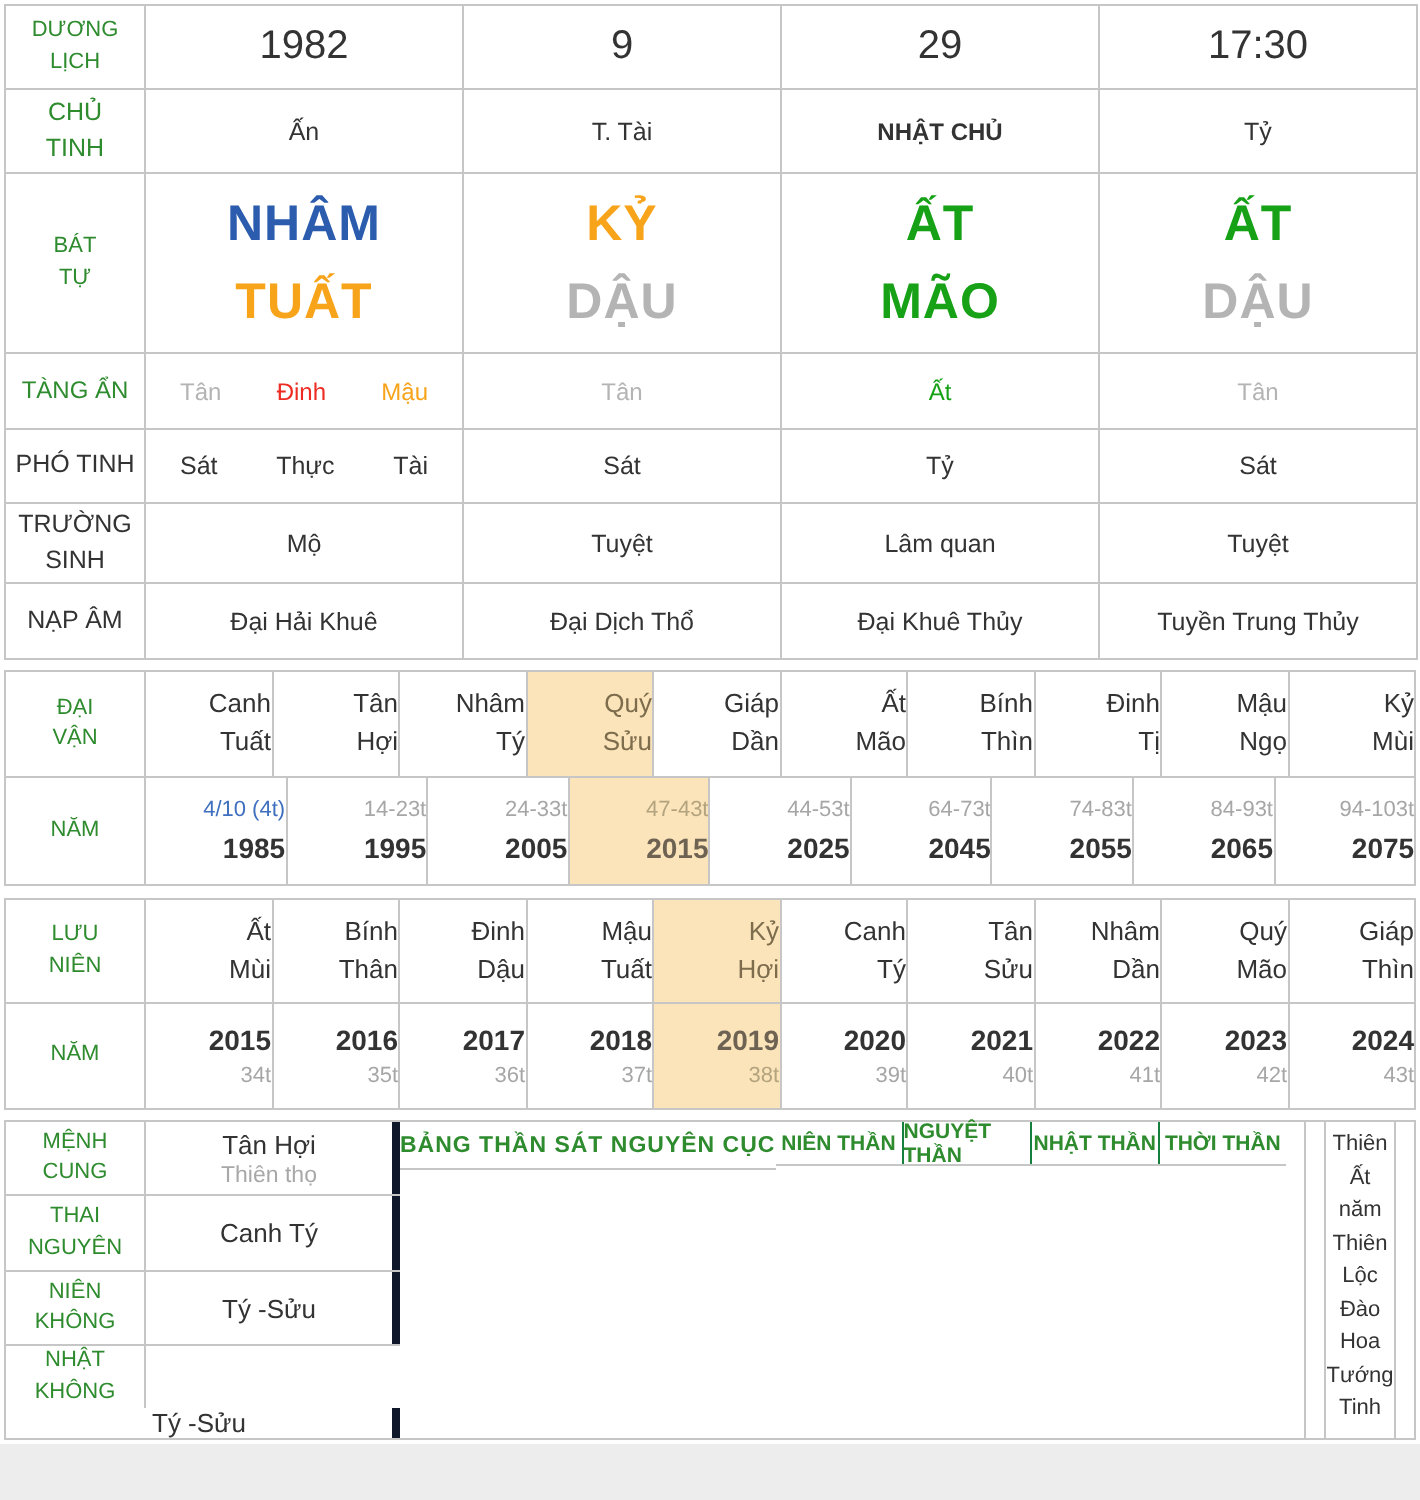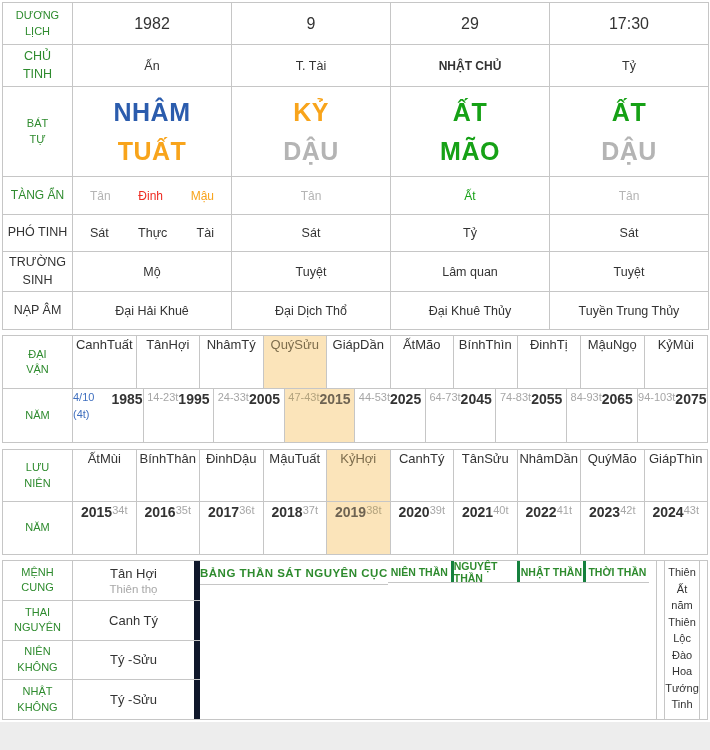--- a/index.html
+++ b/index.html
@@ -29,61 +29,61 @@
   
   .t1 { border-collapse: collapse; width: 706px; table-layout: fixed; margin-bottom: 5px; }
   .t1 td { border: 1px solid #c6c6c6; text-align: center; vertical-align: middle; padding: 2px; background: #fff; }
   .r-cal  { height: 42px; }
   .r-chu  { height: 42px; }
   .r-bt   { height: 90px; }
   .r-ta   { height: 38px; }
   .r-pt   { height: 37px; }
   .r-ts   { height: 39px; }
   .r-na   { height: 38px; }
-  .r-cal .val { font-size: 16px; }
+  .r-cal .val { font-size: 20px; }
   .r-chu td { font-size: 12.5px; }
   .r-chu td.bold { font-weight: 700; font-size: 12px; }
   .can, .chi { font-size: 25px; font-weight: 700; line-height: 1.55; letter-spacing: .5px; }
   .r-ta td { font-size: 12px; }
   .r-pt td, .r-ts td, .r-na td { font-size: 12.5px; color: #333; }
   .spread { display: flex; justify-content: space-between; padding: 0 15px; align-items: center; }
 
   
   .van { border: 1px solid #c6c6c6; background: #fff; }
   .van-dv { margin-bottom: 6px; }
   .van-ln { margin-bottom: 5px; }
   .vrow { display: flex; border-bottom: 1px solid #c6c6c6; height: 53px; }
   .van-ln .vrow { height: 52px; }
   .vrow:last-child { border-bottom: none; }
   .vrow .lbl { width: 70px; border-right: 1px solid #c6c6c6; display: flex; align-items: center; justify-content: center; }
   .vcells { flex: 1; display: flex; }
-  .vcell { flex: 1; border-right: 1px solid #c6c6c6; display: flex; flex-direction: row; align-items: flex-start; justify-content: center; overflow: hidden; }
+  .vcell { flex: 1; border-right: 1px solid #c6c6c6; display: flex; flex-direction: column; align-items: flex-end; justify-content: center; overflow: hidden; }
   .vcell:last-child { border-right: none; }
   .nm { font-size: 13px; color: #333; line-height: 1.45; }
   .rg, .ag { font-size: 11px; color: #a6a6a6; line-height: 1.5; }
   .yr { font-size: 14px; font-weight: 700; color: #333; line-height: 1.45; }
   .rg-blue { color: #3f6fbf; }
   .hl { background: #fbe4ba; }
   .hl .nm { color: #7d6d4d; }
   .hl .yr { color: #6e6352; }
   .hl .rg, .hl .ag { color: #b3a37e; }
 
   
   .sec4 { display: flex; border: 1px solid #c6c6c6; height: 160px; background: #fff; }
   .s4-left { width: 197px; display: flex; flex-direction: column; }
   .s4-row { display: flex; border-bottom: 1px solid #c6c6c6; flex: 1; }
-  .s4-row:last-child { border-bottom: none; }
+  .s4-row:last-child { border-bottom: none; flex-direction: column; }
   .s4-row .lbl { width: 70px; border-right: 1px solid #c6c6c6; display: flex; align-items: center; justify-content: center; }
-  .s4-val { flex: 1; border-right: 6px solid #0f172a; display: flex; flex-direction: column; align-items: center; justify-content: center; }
+  .s4-val { flex: 1; border-right: 4px solid #0f172a; display: flex; flex-direction: column; align-items: center; justify-content: center; }
   .v-main { font-size: 13px; color: #333; }
   .v-sub { font-size: 11.5px; color: #a8a8a8; margin-top: 2px; }
   .s4-right { flex: 1; display: flex; }
   .ts-title { height: 24px; border-bottom: 1px solid #c6c6c6; color: #2e8b2e; font-weight: 700; font-size: 11.5px; display: flex; align-items: center; justify-content: center; letter-spacing: .5px; }
   .ts-heads { display: flex; height: 22px; border-bottom: 1px solid #c6c6c6; }
-  .ts-h { flex: 1; border-right: 3px solid #15803d; color: #2e8b2e; font-weight: 700; font-size: 10.5px; display: flex; align-items: center; justify-content: center; }
+  .ts-h { flex: 1; border-right: 1px solid #15803d; color: #2e8b2e; font-weight: 700; font-size: 10.5px; display: flex; align-items: center; justify-content: center; }
   .ts-h:last-child { border-right: none; }
   .ts-body { flex: 1; display: flex; }
   .ts-col { flex: 1; border-right: 1px solid #c6c6c6; text-align: center; padding-top: 3px; }
   .ts-col:last-child { border-right: none; }
   .ts-item { font-size: 11px; color: #333; line-height: 1.5; }
 </style>
 </head>
 <body>
 
 <div class="wrap">

